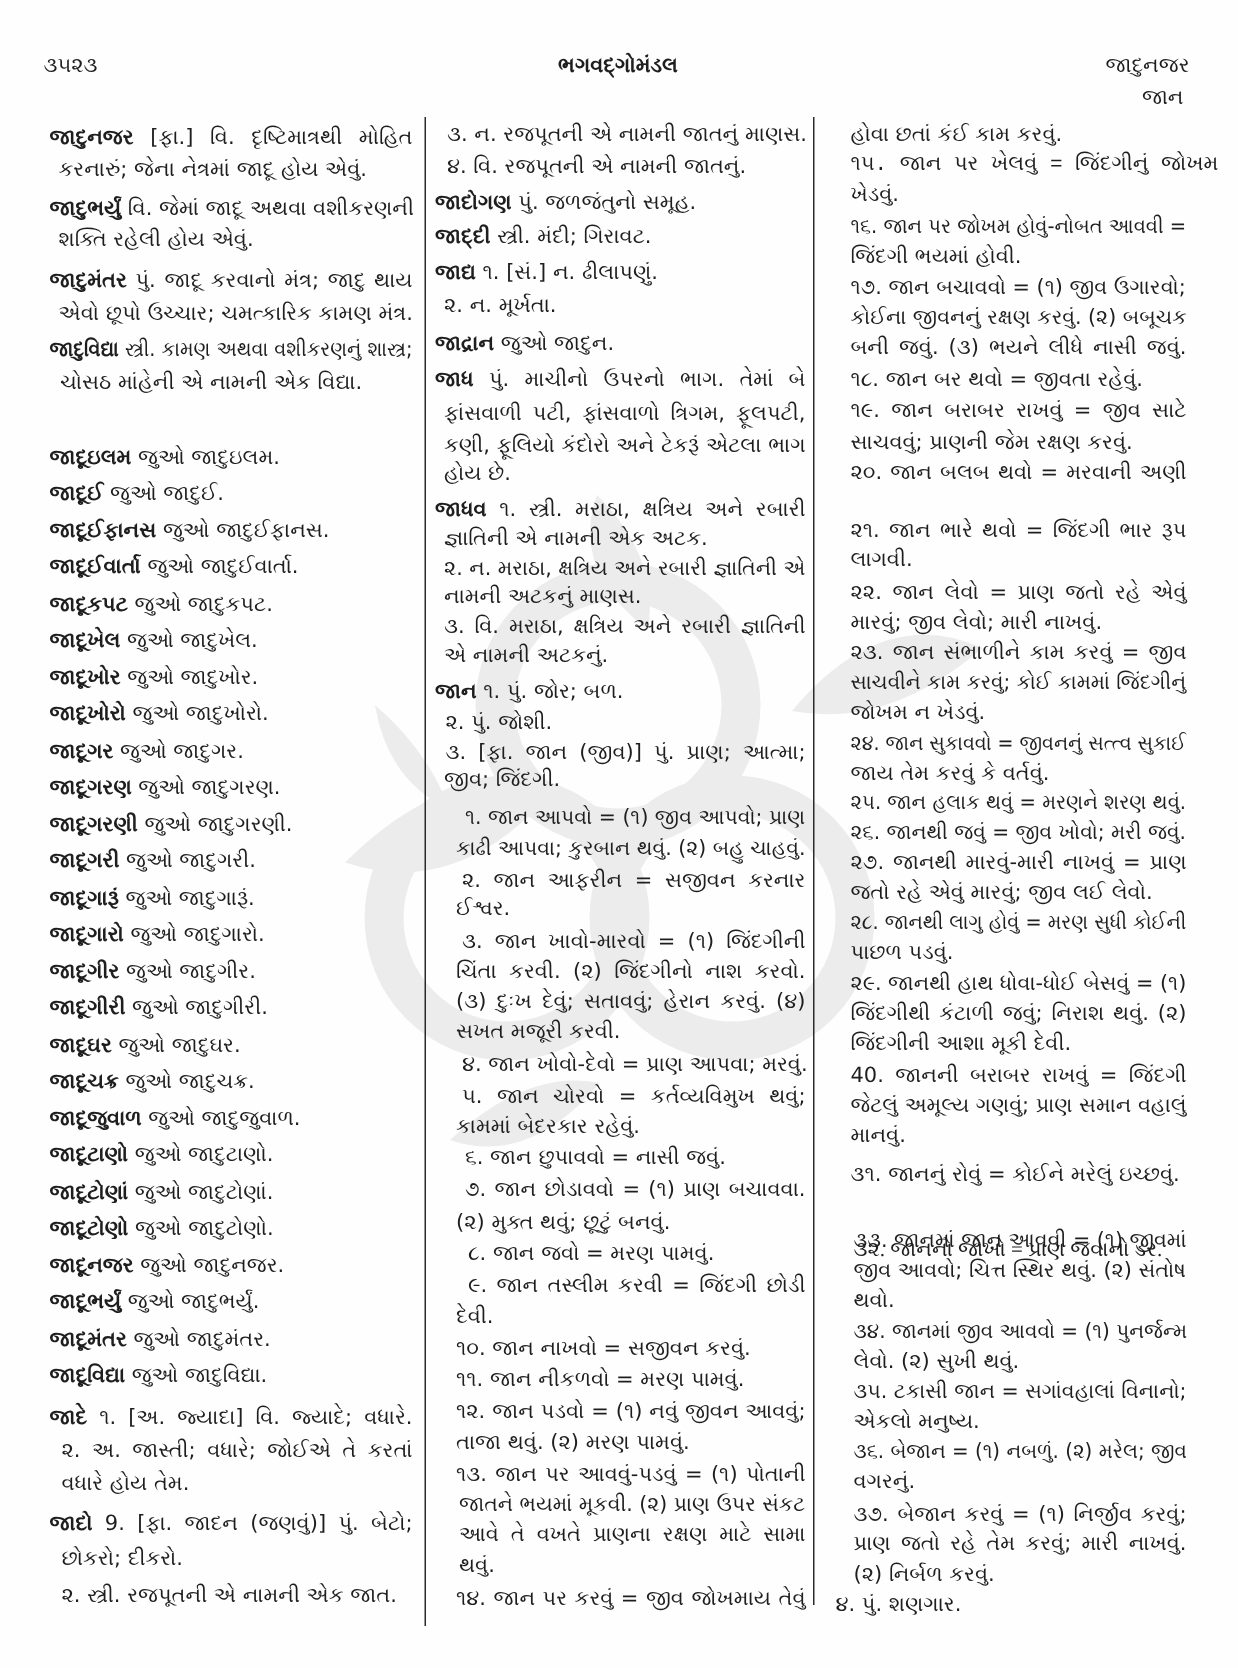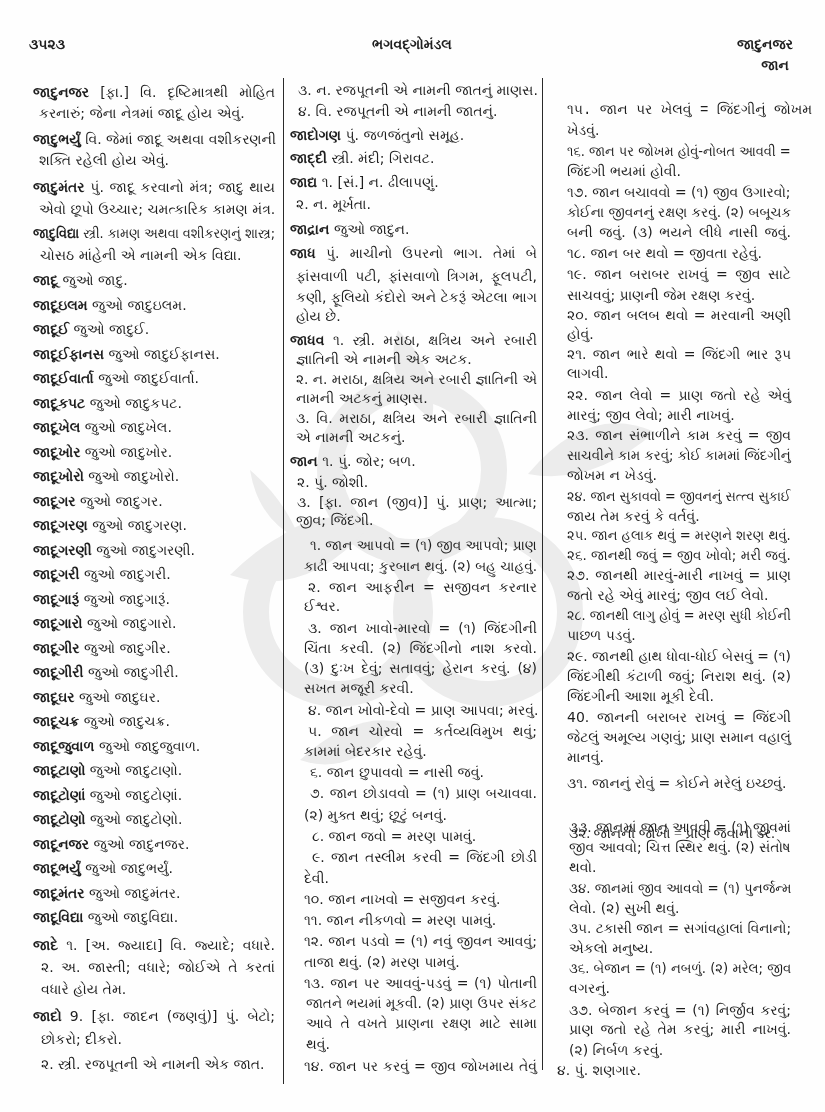--- a/index.html
+++ b/index.html
@@ -9,21 +9,21 @@
       --wm:#ececec;
     }
     html,body{margin:0;padding:0;}
     body{
       width:825px;height:1112px;position:relative;overflow:hidden;
       background:var(--paper);color:var(--ink);
       font-family:"DejaVu Sans","Liberation Sans",sans-serif;
       font-size:14px;
     }
     .watermark{position:absolute;left:0;top:0;width:825px;height:1112px;z-index:0;}
-    .hdr{position:absolute;top:34px;height:20px;line-height:20px;font-weight:bold;font-size:14px;white-space:nowrap;z-index:2;}
+    .hdr{position:absolute;top:34px;height:20px;line-height:20px;font-weight:normal;font-size:14px;white-space:nowrap;z-index:2;}
     .hdr-num{left:29px;}
     .hdr-title{left:312px;width:200px;text-align:center;font-weight:bold;}
     .hdr-first{right:32px;}
     .hdr-last{right:36px;top:55px;}
     .rule{position:absolute;width:1.4px;background:var(--rule);z-index:2;}
     .rule-1{left:283px;top:78px;height:1006px;}
     .rule-2{left:542px;top:78px;height:992px;}
     .col{position:absolute;top:0;height:1112px;z-index:2;}
     .col-0{left:33px;width:242px;}
     .col-1{left:290px;width:247px;}
@@ -63,21 +63,20 @@
 
 <div class="col col-0">
     <div class="line j" style="top: 82px; left: 0px; width: calc(100% + 0px);"><span class="hw">જાદુનજર</span><span> [ફા.] વિ. દૃષ્ટિમાત્રથી મોહિત</span></div>
     <div class="line" style="top: 103px; left: 6px; width: calc(100% - 6px);"><span>કરનારું; જેના નેત્રમાં જાદૂ હોય એવું.</span></div>
     <div class="line j" style="top: 129px; left: 0px; width: calc(100% + 0px);"><span class="hw">જાદુભર્યું</span><span> વિ. જેમાં જાદૂ અથવા વશીકરણની</span></div>
     <div class="line" style="top: 150px; left: 6px; width: calc(100% - 6px);"><span>શક્તિ રહેલી હોય એવું.</span></div>
     <div class="line j" style="top: 177px; left: 0px; width: calc(100% + 0px);"><span class="hw">જાદુમંતર</span><span> પું. જાદૂ કરવાનો મંત્ર; જાદુ થાય</span></div>
     <div class="line" style="top: 199px; left: 6px; width: calc(100% - 6px);"><span>એવો છૂપો ઉચ્ચાર; ચમત્કારિક કામણ મંત્ર.</span></div>
     <div class="line j" style="top: 223px; left: 0px; width: calc(100% + 0px); transform: scaleX(0.916667);"><span class="hw">જાદુવિદ્યા</span><span> સ્ત્રી. કામણ અથવા વશીકરણનું શાસ્ત્ર;</span></div>
     <div class="line" style="top: 245px; left: 7px; width: calc(100% - 7px);"><span>ચોસઠ માંહેની એ નામની એક વિદ્યા.</span></div>
-    <div class="line" style="top: 270px; left: 0px; width: calc(100% + 0px);"><span class="hw">જાદૂ</span><span> જુઓ જાદુ.</span></div>
     <div class="line" style="top: 295px; left: 0px; width: calc(100% + 0px);"><span class="hw">જાદૂઇલમ</span><span> જુઓ જાદુઇલમ.</span></div>
     <div class="line" style="top: 319px; left: 0px; width: calc(100% + 0px);"><span class="hw">જાદૂઈ</span><span> જુઓ જાદુઈ.</span></div>
     <div class="line" style="top: 344px; left: 0px; width: calc(100% + 0px);"><span class="hw">જાદૂઈફાનસ</span><span> જુઓ જાદુઈફાનસ.</span></div>
     <div class="line" style="top: 368px; left: 0px; width: calc(100% + 0px);"><span class="hw">જાદૂઈવાર્તા</span><span> જુઓ જાદુઈવાર્તા.</span></div>
     <div class="line" style="top: 393px; left: 0px; width: calc(100% + 0px);"><span class="hw">જાદૂકપટ</span><span> જુઓ જાદુકપટ.</span></div>
     <div class="line" style="top: 417px; left: 0px; width: calc(100% + 0px);"><span class="hw">જાદૂખેલ</span><span> જુઓ જાદુખેલ.</span></div>
     <div class="line" style="top: 442px; left: 0px; width: calc(100% + 0px);"><span class="hw">જાદૂખોર</span><span> જુઓ જાદુખોર.</span></div>
     <div class="line" style="top: 466px; left: 0px; width: calc(100% + 0px);"><span class="hw">જાદૂખોરો</span><span> જુઓ જાદુખોરો.</span></div>
     <div class="line" style="top: 491px; left: 0px; width: calc(100% + 0px);"><span class="hw">જાદૂગર</span><span> જુઓ જાદુગર.</span></div>
     <div class="line" style="top: 515px; left: 0px; width: calc(100% + 0px);"><span class="hw">જાદૂગરણ</span><span> જુઓ જાદુગરણ.</span></div>
@@ -147,32 +146,32 @@
     <div class="line" style="top: 910px; left: 14px; width: calc(100% - 14px);"><span>૧૧. જાન નીકળવો = મરણ પામવું.</span></div>
     <div class="line j" style="top: 931px; left: 14px; width: calc(100% - 14px);"><span>૧૨. જાન પડવો = (૧) નવું જીવન આવવું;</span></div>
     <div class="line" style="top: 952px; left: 14px; width: calc(100% - 14px);"><span>તાજા થવું. (૨) મરણ પામવું.</span></div>
     <div class="line j" style="top: 973px; left: 14px; width: calc(100% - 14px);"><span>૧૩. જાન પર આવવું-પડવું = (૧) પોતાની</span></div>
     <div class="line j" style="top: 993px; left: 16px; width: calc(100% - 16px); transform: scaleX(0.974684);"><span>જાતને ભયમાં મૂકવી. (૨) પ્રાણ ઉપર સંકટ</span></div>
     <div class="line j" style="top: 1013px; left: 16px; width: calc(100% - 16px);"><span>આવે તે વખતે પ્રાણના રક્ષણ માટે સામા</span></div>
     <div class="line" style="top: 1034px; left: 16px; width: calc(100% - 16px);"><span>થવું.</span></div>
     <div class="line j" style="top: 1056px; left: 14px; width: calc(100% - 14px);"><span>૧૪. જાન પર કરવું = જીવ જોખમાય તેવું</span></div>
   </div>
 <div class="col col-2">
+    <div class="line" style="top: 80px; left: 0px; width: calc(100% + 0px);"><span>હોવા છતાં કંઈ કામ કરવું.</span></div>
     <div class="line j" style="top: 100px; left: 0px; width: calc(100% + 0px); font-family: Liberation Mono, monospace;"><span>૧૫. જાન પર ખેલવું = જિંદગીનું જોખમ</span></div>
     <div class="line" style="top: 120px; left: 0px; width: calc(100% + 0px);"><span>ખેડવું.</span></div>
     <div class="line j" style="top: 141px; left: 0px; width: calc(100% + 0px); transform: scaleX(0.929461);"><span>૧૬. જાન પર જોખમ હોવું-નોબત આવવી =</span></div>
     <div class="line" style="top: 161px; left: 0px; width: calc(100% + 0px);"><span>જિંદગી ભયમાં હોવી.</span></div>
     <div class="line j" style="top: 182px; left: 0px; width: calc(100% + 0px); transform: scaleX(0.99115);"><span>૧૭. જાન બચાવવો = (૧) જીવ ઉગારવો;</span></div>
     <div class="line j" style="top: 202px; left: 0px; width: calc(100% + 0px); transform: scaleX(0.978166);"><span>કોઈના જીવનનું રક્ષણ કરવું. (૨) બબૂચક</span></div>
     <div class="line j" style="top: 222px; left: 0px; width: calc(100% + 0px);"><span>બની જવું. (૩) ભયને લીધે નાસી જવું.</span></div>
     <div class="line" style="top: 243px; left: 0px; width: calc(100% + 0px);"><span>૧૮. જાન બર થવો = જીવતા રહેવું.</span></div>
     <div class="line j" style="top: 264px; left: 0px; width: calc(100% + 0px);"><span>૧૯. જાન બરાબર રાખવું = જીવ સાટે</span></div>
     <div class="line" style="top: 285px; left: 0px; width: calc(100% + 0px);"><span>સાચવવું; પ્રાણની જેમ રક્ષણ કરવું.</span></div>
     <div class="line j" style="top: 305px; left: 0px; width: calc(100% + 0px);"><span>૨૦. જાન બલબ થવો = મરવાની અણી</span></div>
-    <div class="line" style="top: 324px; left: 0px; width: calc(100% + 0px);"><span>હોવું.</span></div>
     <div class="line j" style="top: 344px; left: 0px; width: calc(100% + 0px);"><span>૨૧. જાન ભારે થવો = જિંદગી ભાર રૂપ</span></div>
     <div class="line" style="top: 363px; left: 0px; width: calc(100% + 0px);"><span>લાગવી.</span></div>
     <div class="line j" style="top: 385px; left: 0px; width: calc(100% + 0px);"><span>૨૨. જાન લેવો = પ્રાણ જતો રહે એવું</span></div>
     <div class="line" style="top: 405px; left: 0px; width: calc(100% + 0px);"><span>મારવું; જીવ લેવો; મારી નાખવું.</span></div>
     <div class="line j" style="top: 425px; left: 0px; width: calc(100% + 0px);"><span>૨૩. જાન સંભાળીને કામ કરવું = જીવ</span></div>
     <div class="line j" style="top: 445px; left: 0px; width: calc(100% + 0px); transform: scaleX(0.953191);"><span>સાચવીને કામ કરવું; કોઈ કામમાં જિંદગીનું</span></div>
     <div class="line" style="top: 465px; left: 0px; width: calc(100% + 0px);"><span>જોખમ ન ખેડવું.</span></div>
     <div class="line j" style="top: 486px; left: 0px; width: calc(100% + 0px); transform: scaleX(0.906883);"><span>૨૪. જાન સુકાવવો = જીવનનું સત્ત્વ સુકાઈ</span></div>
     <div class="line" style="top: 506px; left: 0px; width: calc(100% + 0px);"><span>જાય તેમ કરવું કે વર્તવું.</span></div>
     <div class="line j" style="top: 525px; left: 0px; width: calc(100% + 0px); transform: scaleX(0.933333);"><span>૨૫. જાન હલાક થવું = મરણને શરણ થવું.</span></div>

